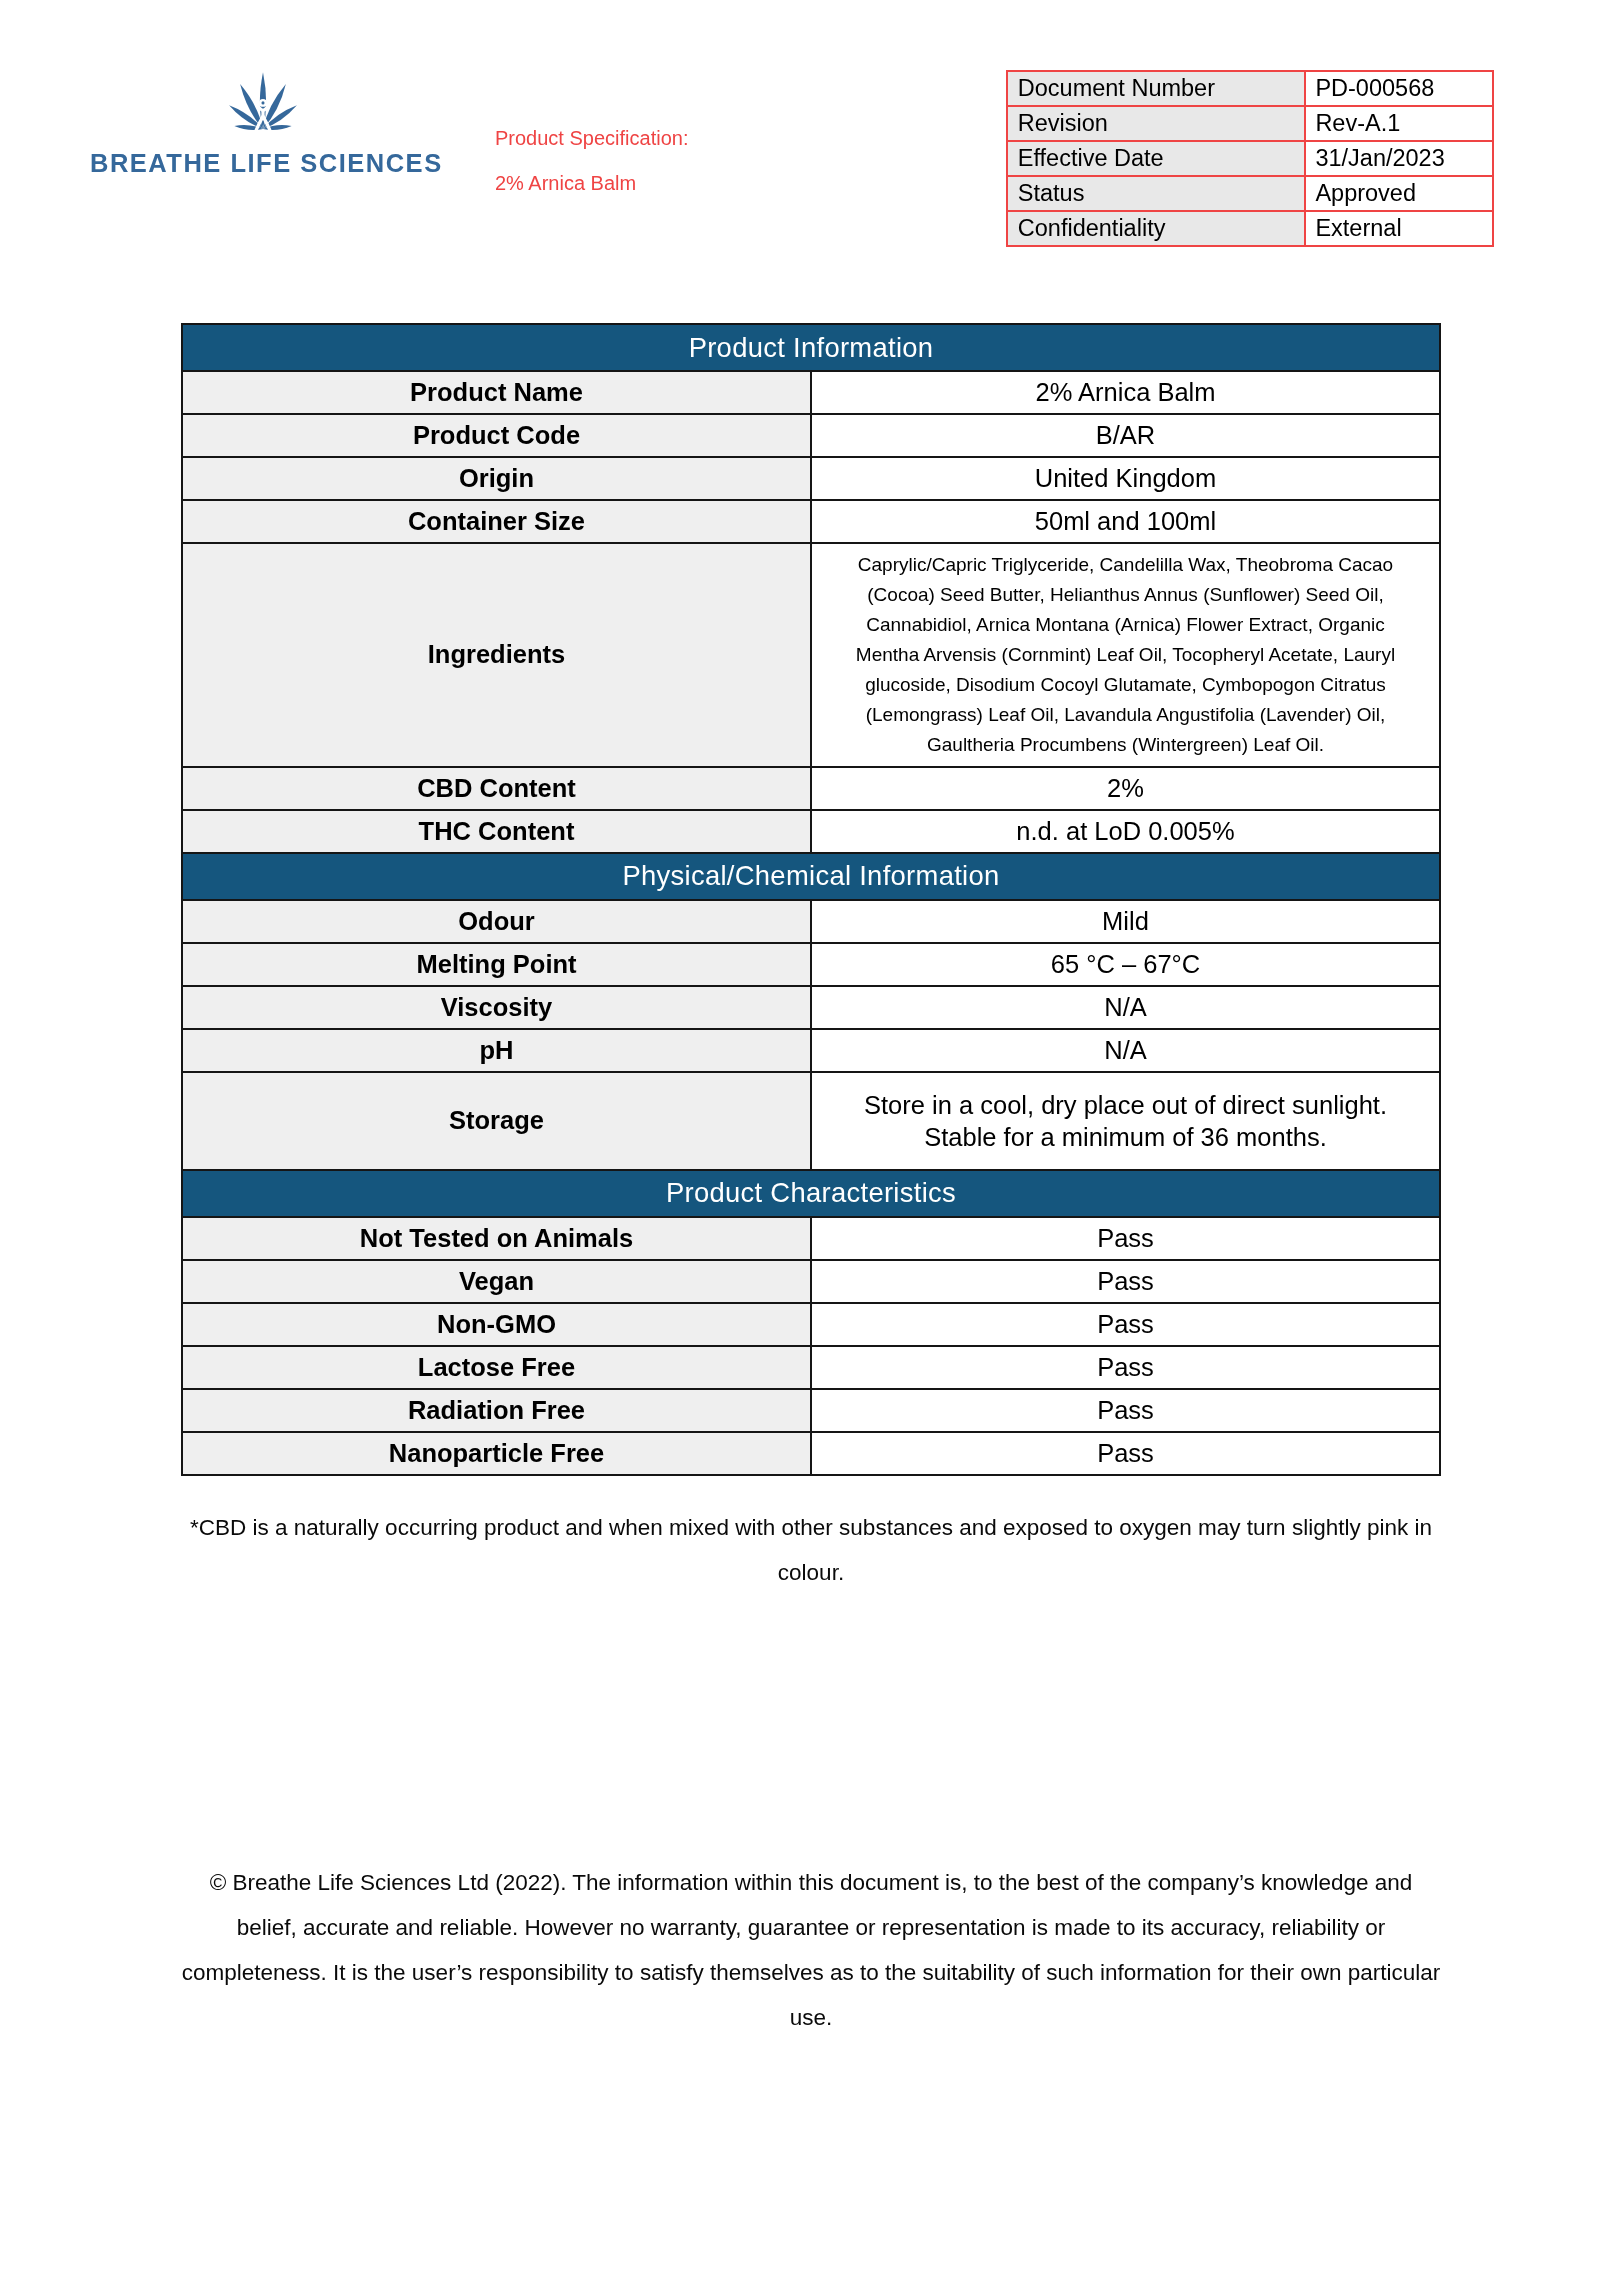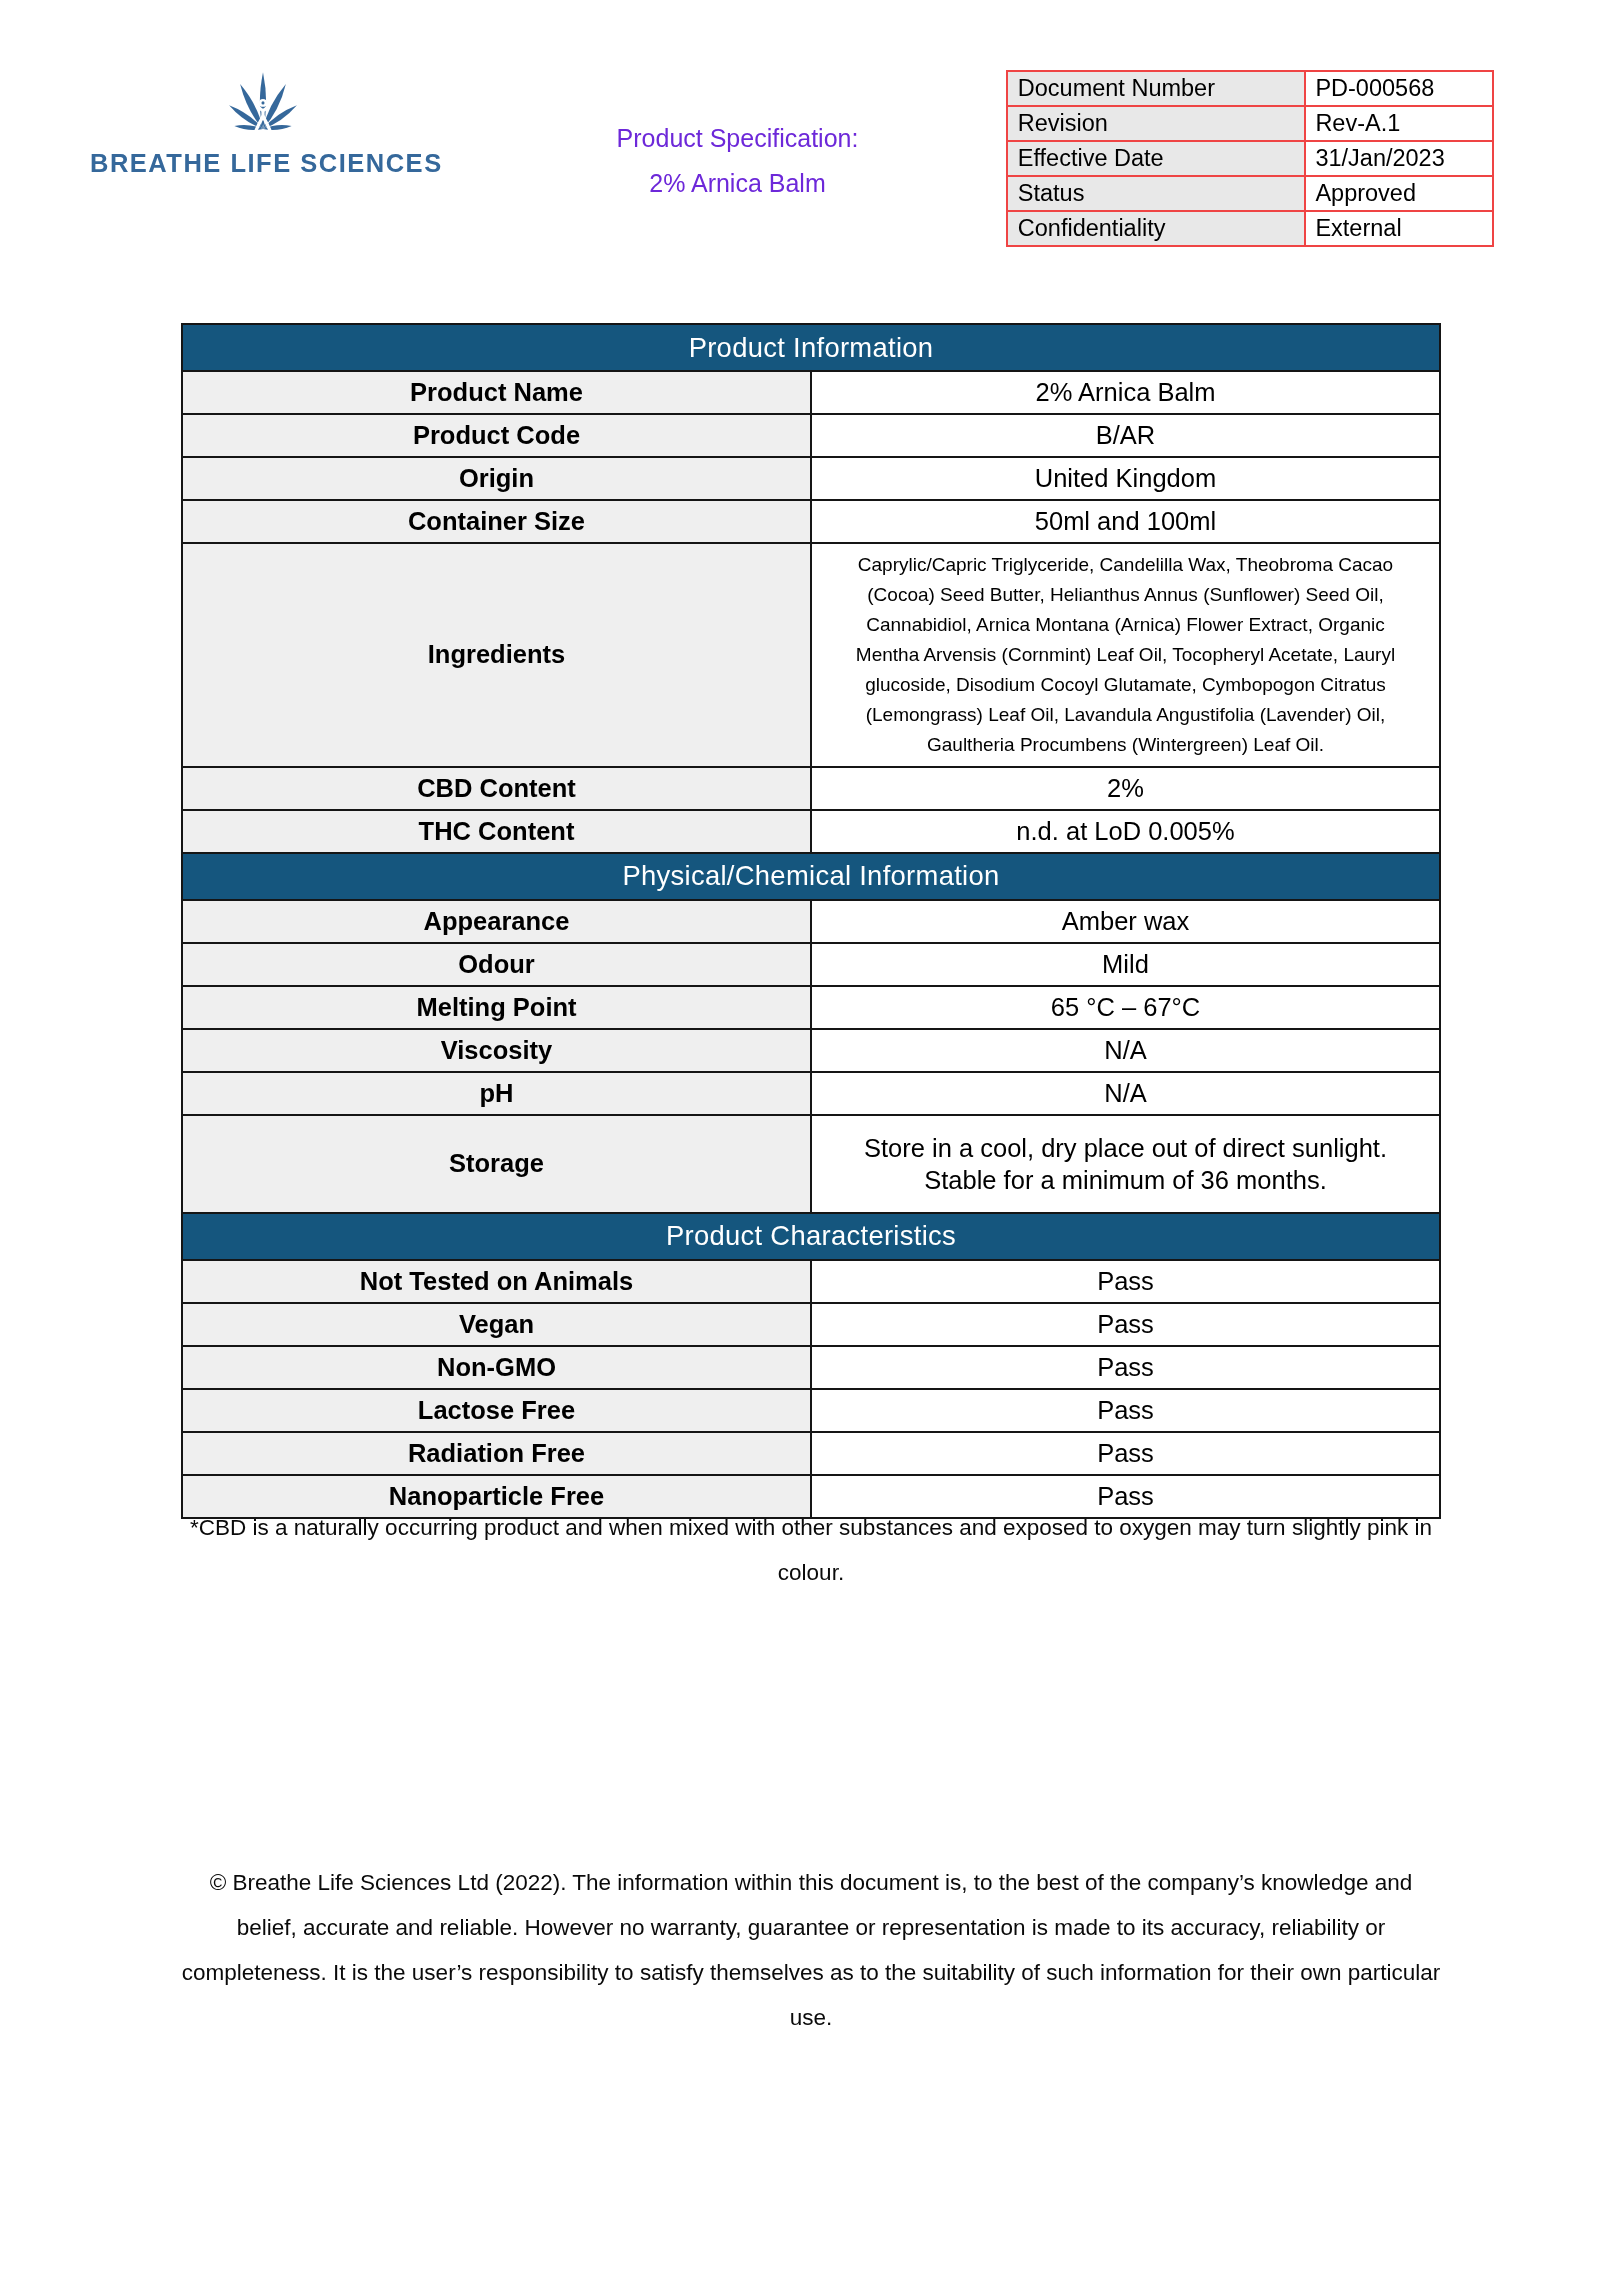--- a/index.html
+++ b/index.html
@@ -13,21 +13,21 @@
   
   .logo { position:absolute; left:90px; top:57px; width:345px; text-align:center; }
   .logo svg { width:90px; height:90px; display:block; margin:0 auto; }
   .brand {
     margin-top:2px; font-size:25.5px; font-weight:bold; letter-spacing:1.5px;
     color:#35689b; white-space:nowrap;
   }
 
   .title {
     position:absolute; left:495px; top:116px; width:485px;
-    text-align:center; font-size:25px; line-height:45px; color:#6d28d9;
+    font-size:20px; line-height:45px; color:#ef4444;
   }
 
   .doc-info {
     position:absolute; left:1006px; top:70px; width:488px;
     border-collapse:collapse; table-layout:fixed;
     font-size:23.5px; border:2.9px solid #1a1a1a;
   }
   .doc-info td { border:2px solid #ef4444; height:33px; padding:0 9.8px; vertical-align:middle;margin-left:28px; }
   .doc-info td.k { background:#e8e8e8; width:276px; }
   .doc-info td.v { background:#ffffff; }
@@ -150,24 +150,20 @@
       </tr>
       <tr>
         <td class="k">THC Content</td>
         <td class="v">n.d. at LoD 0.005%</td>
       </tr>
 
       <tr>
         <td class="sec" colspan="2">Physical/Chemical Information</td>
       </tr>
       <tr>
-        <td class="k">Appearance</td>
-        <td class="v">Amber wax</td>
-      </tr>
-      <tr>
         <td class="k">Odour</td>
         <td class="v">Mild</td>
       </tr>
       <tr>
         <td class="k">Melting Point</td>
         <td class="v">65 °C – 67°C</td>
       </tr>
       <tr>
         <td class="k">Viscosity</td>
         <td class="v">N/A</td>

